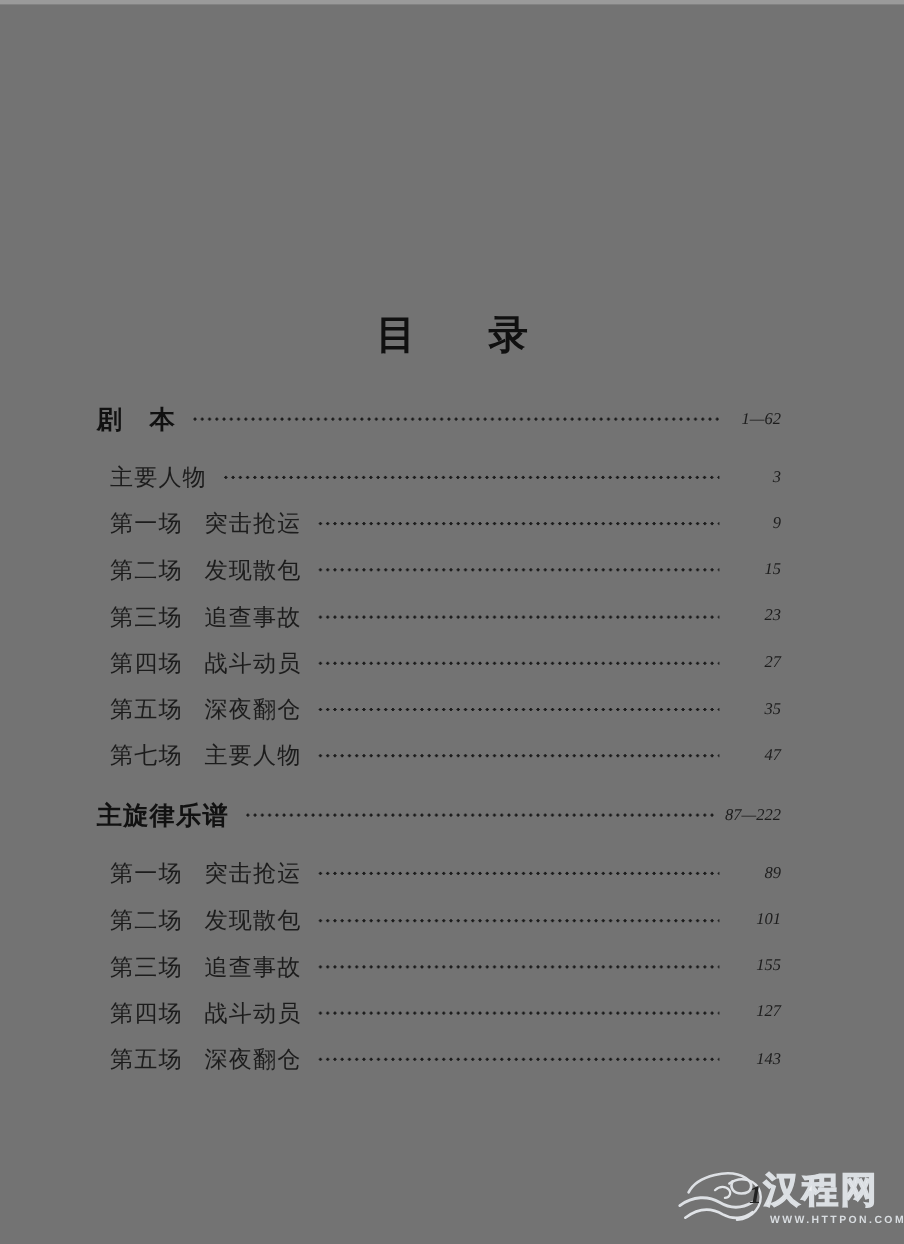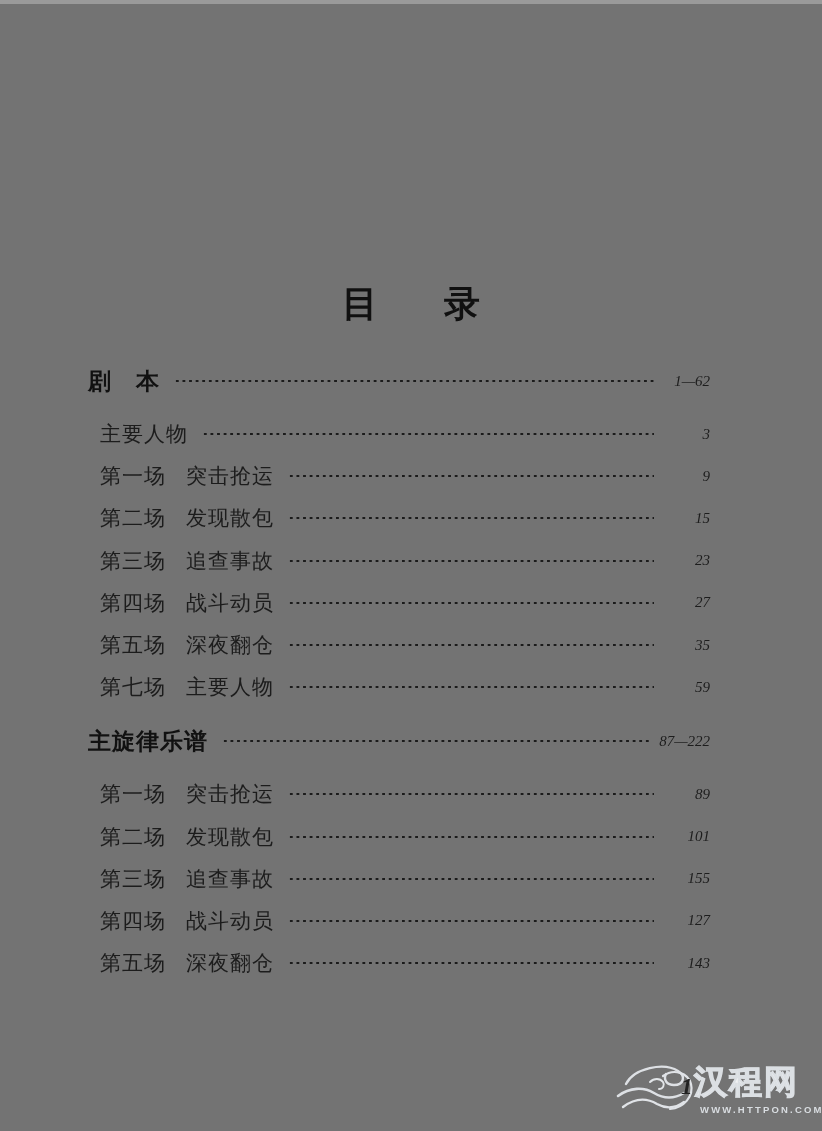--- a/index.html
+++ b/index.html
@@ -191,21 +191,21 @@
         <span class="c2">深夜翻仓</span>
       <span class="leader"></span>
       <span class="num">35</span>
     </div>
 
 
     <div class="row">
       <span class="c1">第七场</span>
         <span class="c2">主要人物</span>
       <span class="leader"></span>
-      <span class="num">59</span>
+      <span class="num">47</span>
     </div>
 
 
     <div class="row main mt-score">
       <span class="c1">主旋律乐谱</span>
       <span class="leader"></span>
       <span class="num">87—222</span>
     </div>
 
     <div class="row mt-sub2">

